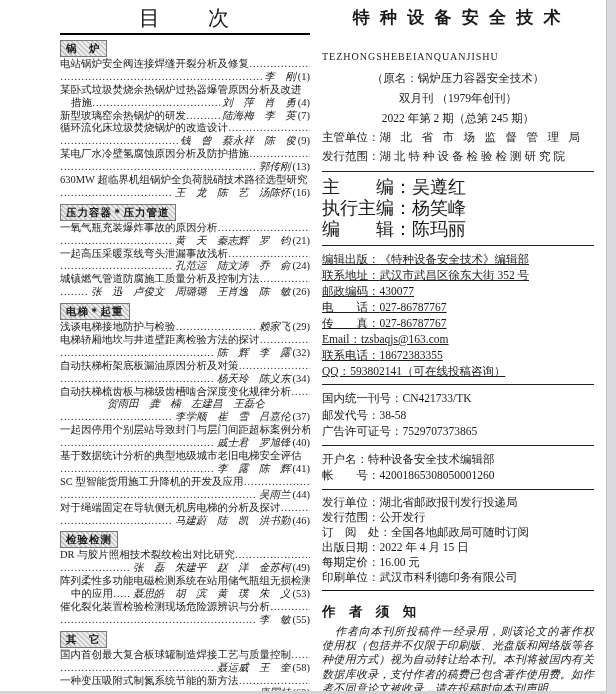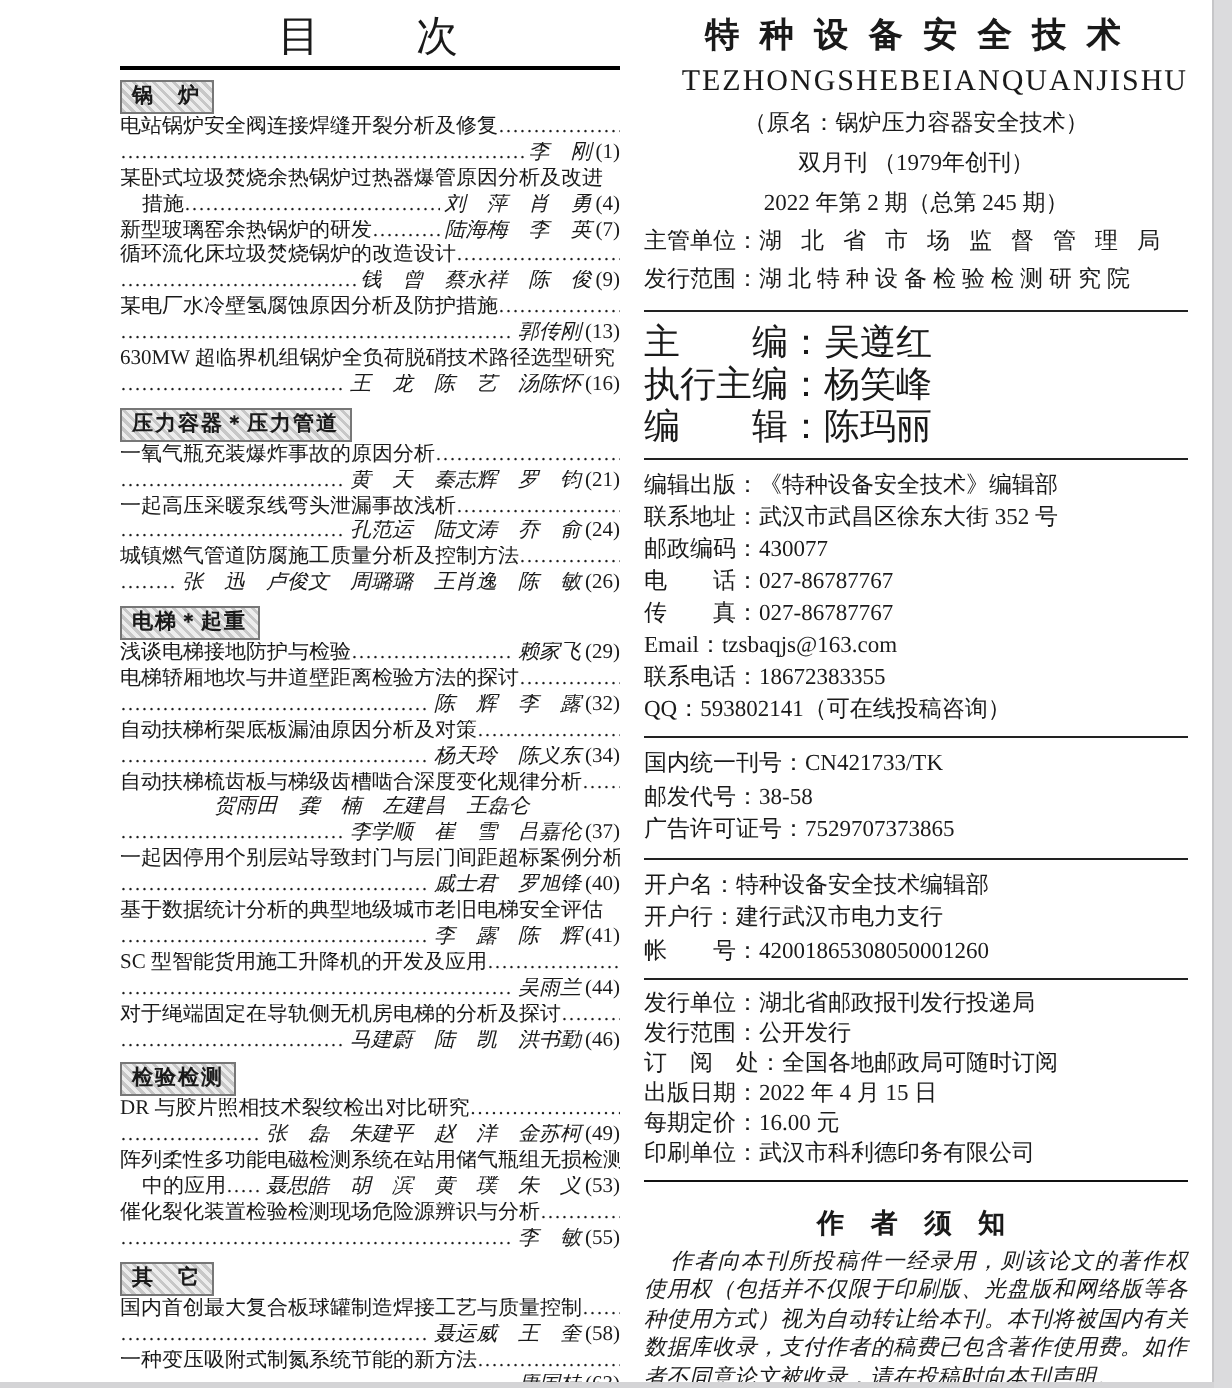--- a/index.html
+++ b/index.html
@@ -26,34 +26,34 @@
   .toc-line.center{justify-content:center;}
   .toc-line.ind{padding-left:11px;}
   .tt{white-space:nowrap;}
   .lead{flex:1 1 0;width:0;overflow:hidden;white-space:nowrap;min-width:6px;color:#222;}
   .au{font-style:italic;white-space:pre;margin-left:2px;}
   .pg{white-space:pre;margin-left:2px;}
 
   
   .col-right{position:absolute;left:322px;top:6px;width:272px;}
   .m-title{font-size:17px;font-weight:bold;text-align:center;letter-spacing:3px;line-height:24px;}
-  .m-pinyin{font-size:15px;text-align:right;letter-spacing:1px;line-height:22px;}
+  .m-pinyin{font-size:10px;text-align:left;letter-spacing:1px;line-height:22px;margin-top:16px;}
   .m-center{text-align:center;font-size:11.5px;line-height:20px;}
   .m-row{font-size:11.5px;line-height:19px;white-space:nowrap;}
   .m-row .lbl{white-space:pre;}
   .m-row .val{white-space:pre;}
   .val-spread{letter-spacing:9.5px;}
   .val-spread-sm{letter-spacing:3px;}
   .rule{border:0;border-top:1px solid #222;margin:5px 0;}
   .rule-thick{border:0;border-top:1.5px solid #111;margin:5px 0 4px 0;}
   .staff .m-row{font-size:18px;line-height:21px;}
-  .contact .m-row{font-size:11.5px;line-height:16px;}
+  .contact .m-row{font-size:11.5px;line-height:16px;text-decoration:underline;}
   .pubrows .m-row,.bankrows .m-row{font-size:11.5px;line-height:16.5px;}
   .distrows .m-row{font-size:11.5px;line-height:15px;}
-  .notice-title{text-align:center;font-size:13.5px;font-weight:600;letter-spacing:5px;line-height:20px;margin-top:11px;}
+  .notice-title{text-align:left;font-size:13.5px;font-weight:600;letter-spacing:5px;line-height:20px;margin-top:11px;}
   .notice-body{font-size:11px;line-height:14.4px;font-style:italic;text-align:justify;text-indent:1.2em;letter-spacing:0.3px;margin-top:2px;}
 </style>
 </head>
 <body>
 
 <div class="col-left">
   <div class="toc-title">目　　次</div>
   <div class="toc-rule"></div>
   <div id="toc-sections">
       <div class="sec-head-wrap"><span class="sec-head">锅　炉</span></div>
@@ -287,21 +287,20 @@
     </div>
   <hr class="rule">
   <div id="publication-rows" class="pubrows">
       <div class="m-row"><span class="lbl">国内统一刊号：</span><span class="val">CN421733/TK</span></div>
       <div class="m-row"><span class="lbl">邮发代号：</span><span class="val">38-58</span></div>
       <div class="m-row"><span class="lbl">广告许可证号：</span><span class="val">7529707373865</span></div>
     </div>
   <hr class="rule">
   <div id="bank-rows" class="bankrows">
       <div class="m-row"><span class="lbl">开户名：</span><span class="val">特种设备安全技术编辑部</span></div>
-      <div class="m-row"><span class="lbl">开户行：</span><span class="val">建行武汉市电力支行</span></div>
       <div class="m-row"><span class="lbl">帐　　号：</span><span class="val">42001865308050001260</span></div>
     </div>
   <hr class="rule">
   <div id="distribution-rows" class="distrows">
       <div class="m-row"><span class="lbl">发行单位：</span><span class="val">湖北省邮政报刊发行投递局</span></div>
       <div class="m-row"><span class="lbl">发行范围：</span><span class="val">公开发行</span></div>
       <div class="m-row"><span class="lbl">订　阅　处：</span><span class="val">全国各地邮政局可随时订阅</span></div>
       <div class="m-row"><span class="lbl">出版日期：</span><span class="val">2022 年 4 月 15 日</span></div>
       <div class="m-row"><span class="lbl">每期定价：</span><span class="val">16.00 元</span></div>
       <div class="m-row"><span class="lbl">印刷单位：</span><span class="val">武汉市科利德印务有限公司</span></div>

